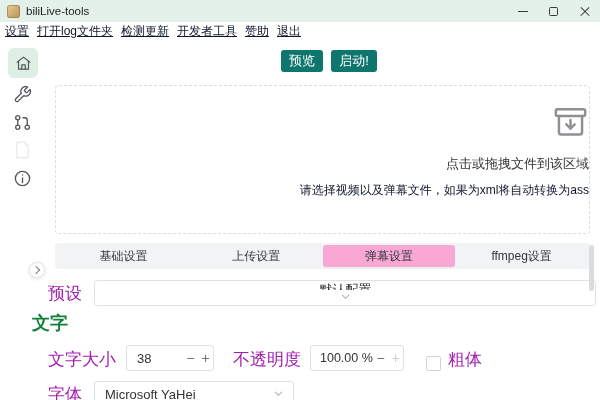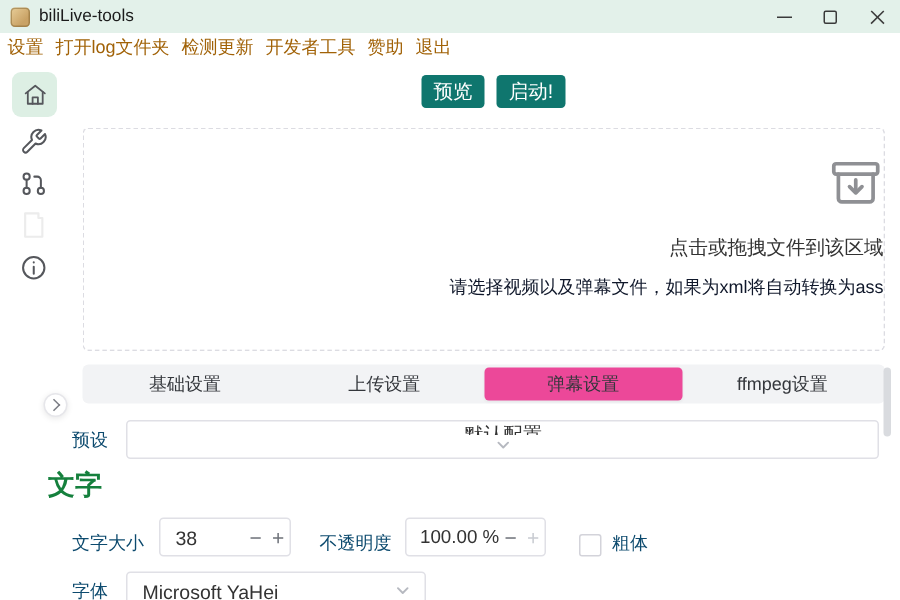--- a/index.html
+++ b/index.html
@@ -18,21 +18,21 @@
   .glyph-min{width:10px;height:1px;background:#3a3a3a;}
   .glyph-max{width:9px;height:9px;border:1px solid #3a3a3a;border-radius:1.5px;box-sizing:border-box;}
   .glyph-close{position:relative;width:12px;height:12px;}
   .glyph-close::before,.glyph-close::after{content:"";position:absolute;left:0;top:5.5px;width:12px;height:1.2px;background:#3a3a3a;}
   .glyph-close::before{transform:rotate(45deg);}
   .glyph-close::after{transform:rotate(-45deg);}
 
   
   .menubar{position:absolute;left:0;top:22px;right:0;height:18px;background:#fff;
            display:flex;align-items:center;padding-left:1px;}
-  .menu-item{font-size:12px;color:#a16207;padding:0 4px;white-space:nowrap;}
+  .menu-item{font-size:12px;color:#0f172a;padding:0 4px;white-space:nowrap;text-decoration:underline;}
 
   
   .sidebar{position:absolute;left:0;top:40px;width:45px;bottom:0;background:#fff;}
   .nav-item{position:absolute;display:flex;align-items:center;justify-content:center;}
   .nav-home{left:8px;top:8px;width:30px;height:30px;border-radius:6px;background:#ddefe4;}
   .nav-home svg{stroke:#3f9e63;}
   .nav-wrench{left:13px;top:45px;width:19px;height:19px;}
   .nav-flow{left:13px;top:73px;width:19px;height:19px;}
   .nav-faint{left:10px;top:97px;width:25px;height:25px;}
   .nav-info{left:13px;top:129px;width:19px;height:19px;}
@@ -54,32 +54,32 @@
   .dz-icon svg{width:37px;height:37px;fill:none;stroke:#8f9094;stroke-width:1.6;
                stroke-linecap:round;stroke-linejoin:round;}
   .dz-title{font-size:13px;color:#333;margin-top:11px;}
   .dz-sub{font-size:12px;color:#0f172a;margin-top:9px;}
 
   
   .tabs{position:absolute;left:55px;top:243px;width:535px;height:26px;background:#f2f3f5;
         border-radius:4px;display:flex;padding:2px;box-sizing:border-box;}
   .tab{flex:1;display:flex;align-items:center;justify-content:center;font-size:12px;
        color:#34373c;border-radius:3px;}
-  .tab.active{background:#ec4899;box-shadow:0 1px 2px rgba(0,0,0,.05);}
+  .tab.active{background:#f9a8d4;box-shadow:0 1px 2px rgba(0,0,0,.05);}
 
   
   .expand-btn{position:absolute;left:29px;top:262px;width:16px;height:16px;border-radius:50%;
               background:#fff;border:1px solid #e6e6ea;box-sizing:border-box;
               box-shadow:0 1px 4px rgba(0,0,0,.10);display:flex;align-items:center;justify-content:center;}
   .chev-right{width:5px;height:5px;border-top:1.4px solid #7b7d84;border-right:1.4px solid #7b7d84;
               transform:rotate(45deg);margin-left:-2px;}
 
   
   .preset-row{position:absolute;left:48px;top:280px;display:flex;align-items:center;}
-  .row-label{font-size:12px;color:#0c4a6e;white-space:nowrap;}
+  .row-label{font-size:17px;color:#a21caf;white-space:nowrap;}
   .preset-row .row-label{margin-right:12px;}
   .select{height:26px;box-sizing:border-box;border:1px solid #e0e0e6;border-radius:3px;background:#fff;
           display:flex;align-items:center;padding:0 9px 0 10px;font-size:13px;color:#333;}
   .preset-select{width:502px;flex-direction:column;}
   .select-value{flex:1;white-space:nowrap;overflow:hidden;}
   .chev-down svg{width:11px;height:11px;fill:none;stroke:#b6b9c0;stroke-width:1.4;
                  stroke-linecap:round;stroke-linejoin:round;}
 
   .section-title{position:absolute;left:32px;top:311px;font-size:18px;font-weight:bold;color:#15803d;}
 

